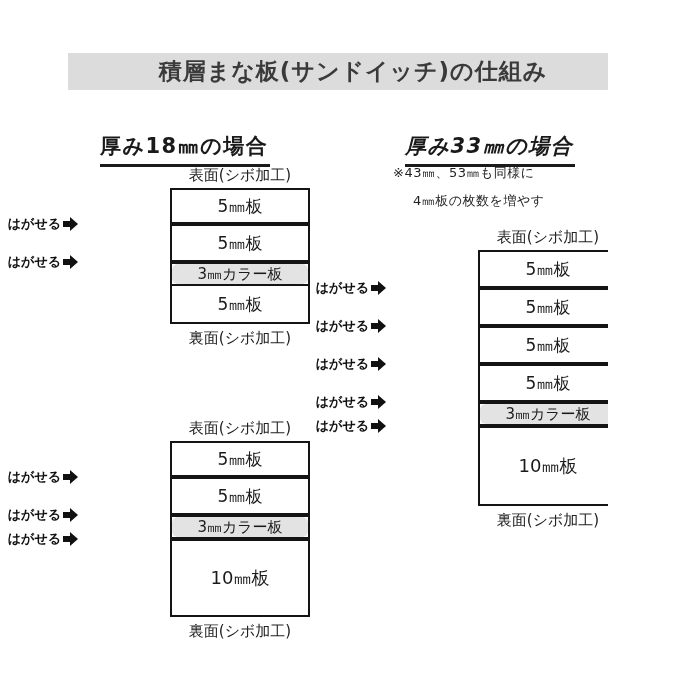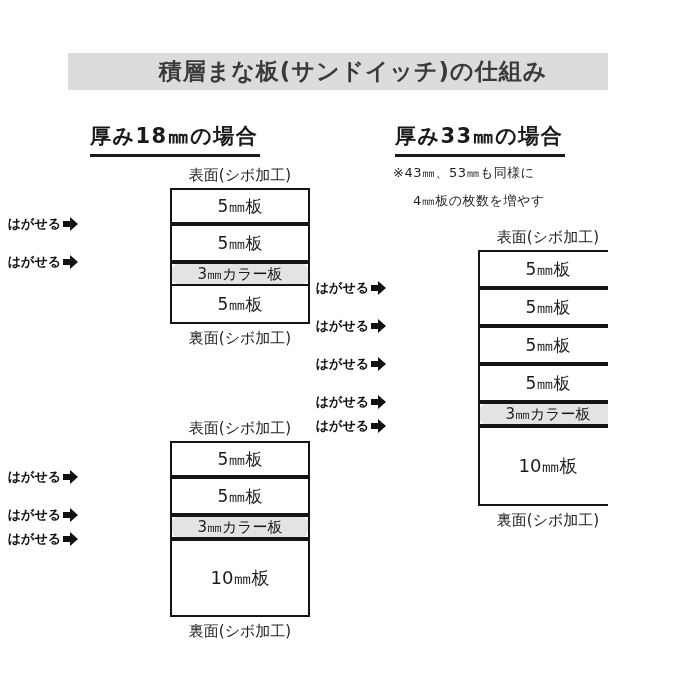--- a/index.html
+++ b/index.html
@@ -8,26 +8,26 @@
     font-family:"DejaVu Sans","Liberation Sans",sans-serif;color:#1a1a1a;
   }
   
   .title-bar{
     position:absolute;left:68px;top:53px;width:570px;height:37px;
     background:#dcdcdc;display:flex;align-items:center;justify-content:center;
   }
   .title-bar span{font-size:23px;font-weight:bold;color:#3a3a3a;letter-spacing:1px;}
   
   .heading{
-    position:absolute;margin:2px;font-size:21px;font-weight:bold;letter-spacing:1.5px;
+    position:absolute;margin:12px;font-size:21px;font-weight:bold;letter-spacing:1.5px;
     color:#1a1a1a;border-bottom:3px solid #1a1a1a;padding:0 2px 4px 0;display:inline-block;
   }
   .h18{left:88px;top:120px;}
   .h23{left:88px;top:376px;}
-  .h33{left:393px;top:120px;}
+  .h33{left:393px;top:120px;font-style:italic;}
   
   .note{position:absolute;font-size:13px;color:#1f1f1f;letter-spacing:0.5px;}
   .note1{left:393px;top:164px;}
   .note2{left:413px;top:192px;}
   
   .side-label{position:absolute;width:140px;text-align:center;font-size:15px;color:#222;}
   .surf18{left:170px;top:166px;}
   .back18{left:170px;top:329px;}
   .surf23{left:170px;top:419px;}
   .back23{left:170px;top:622px;}

